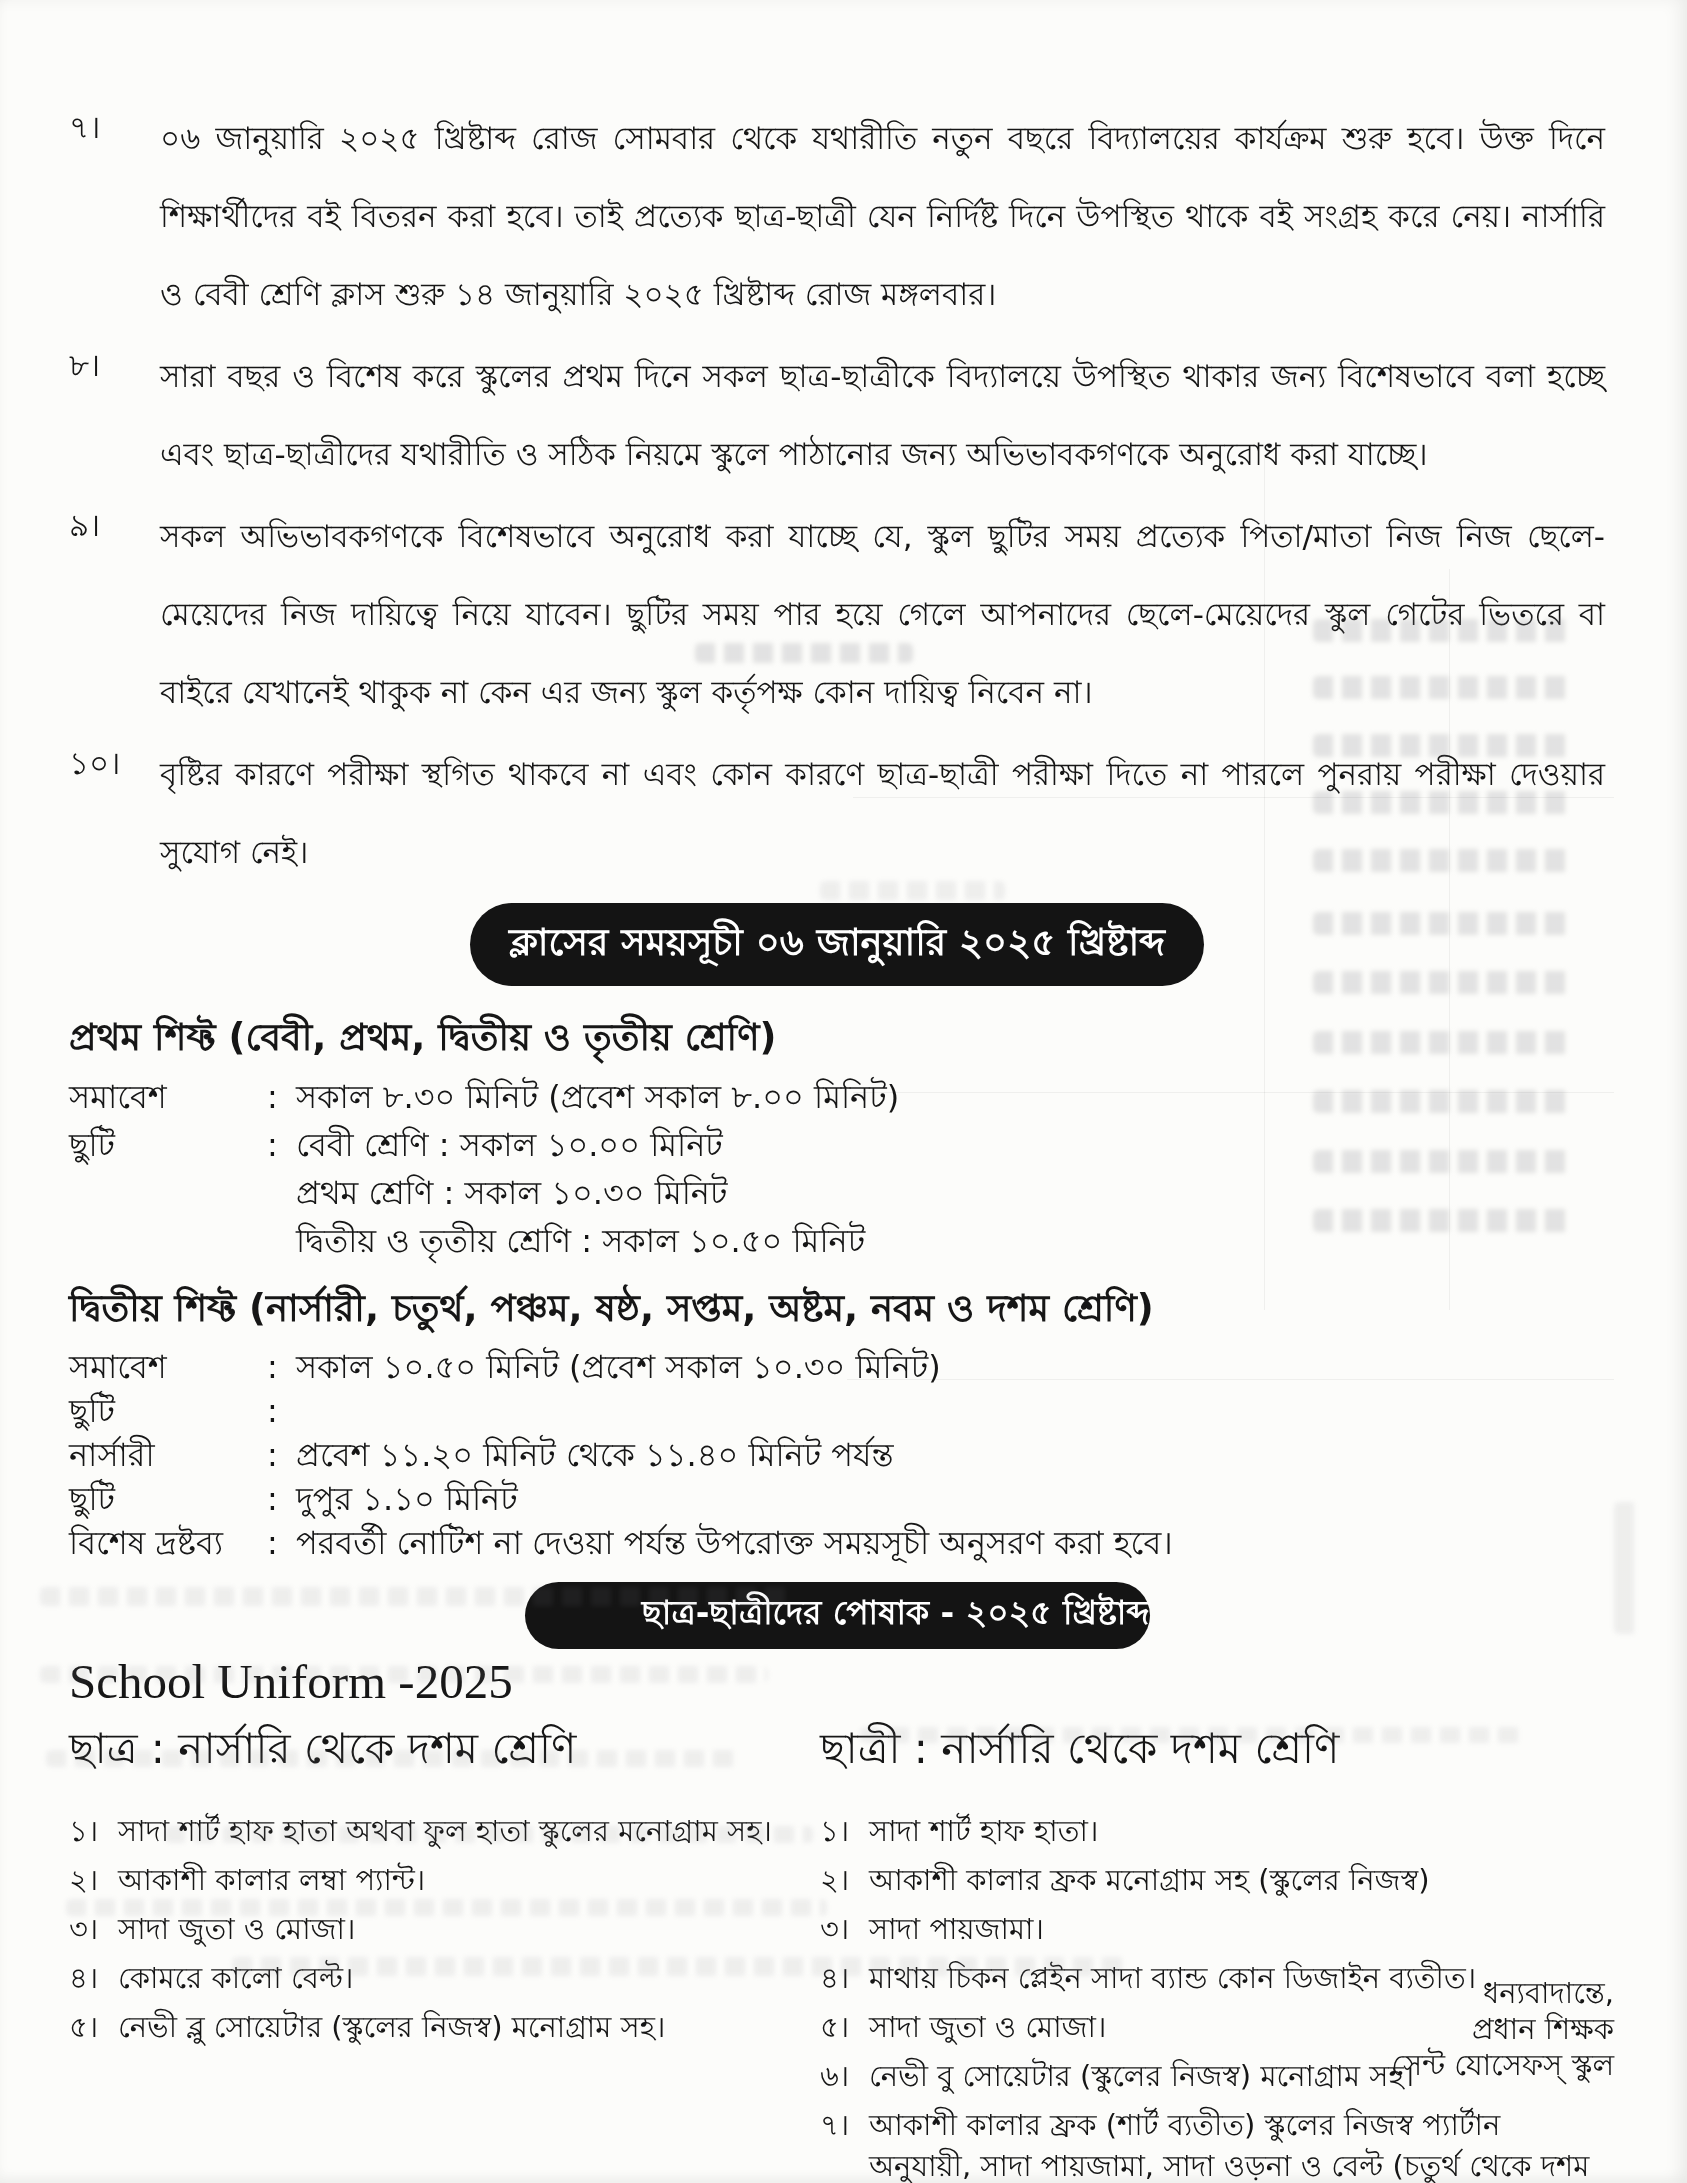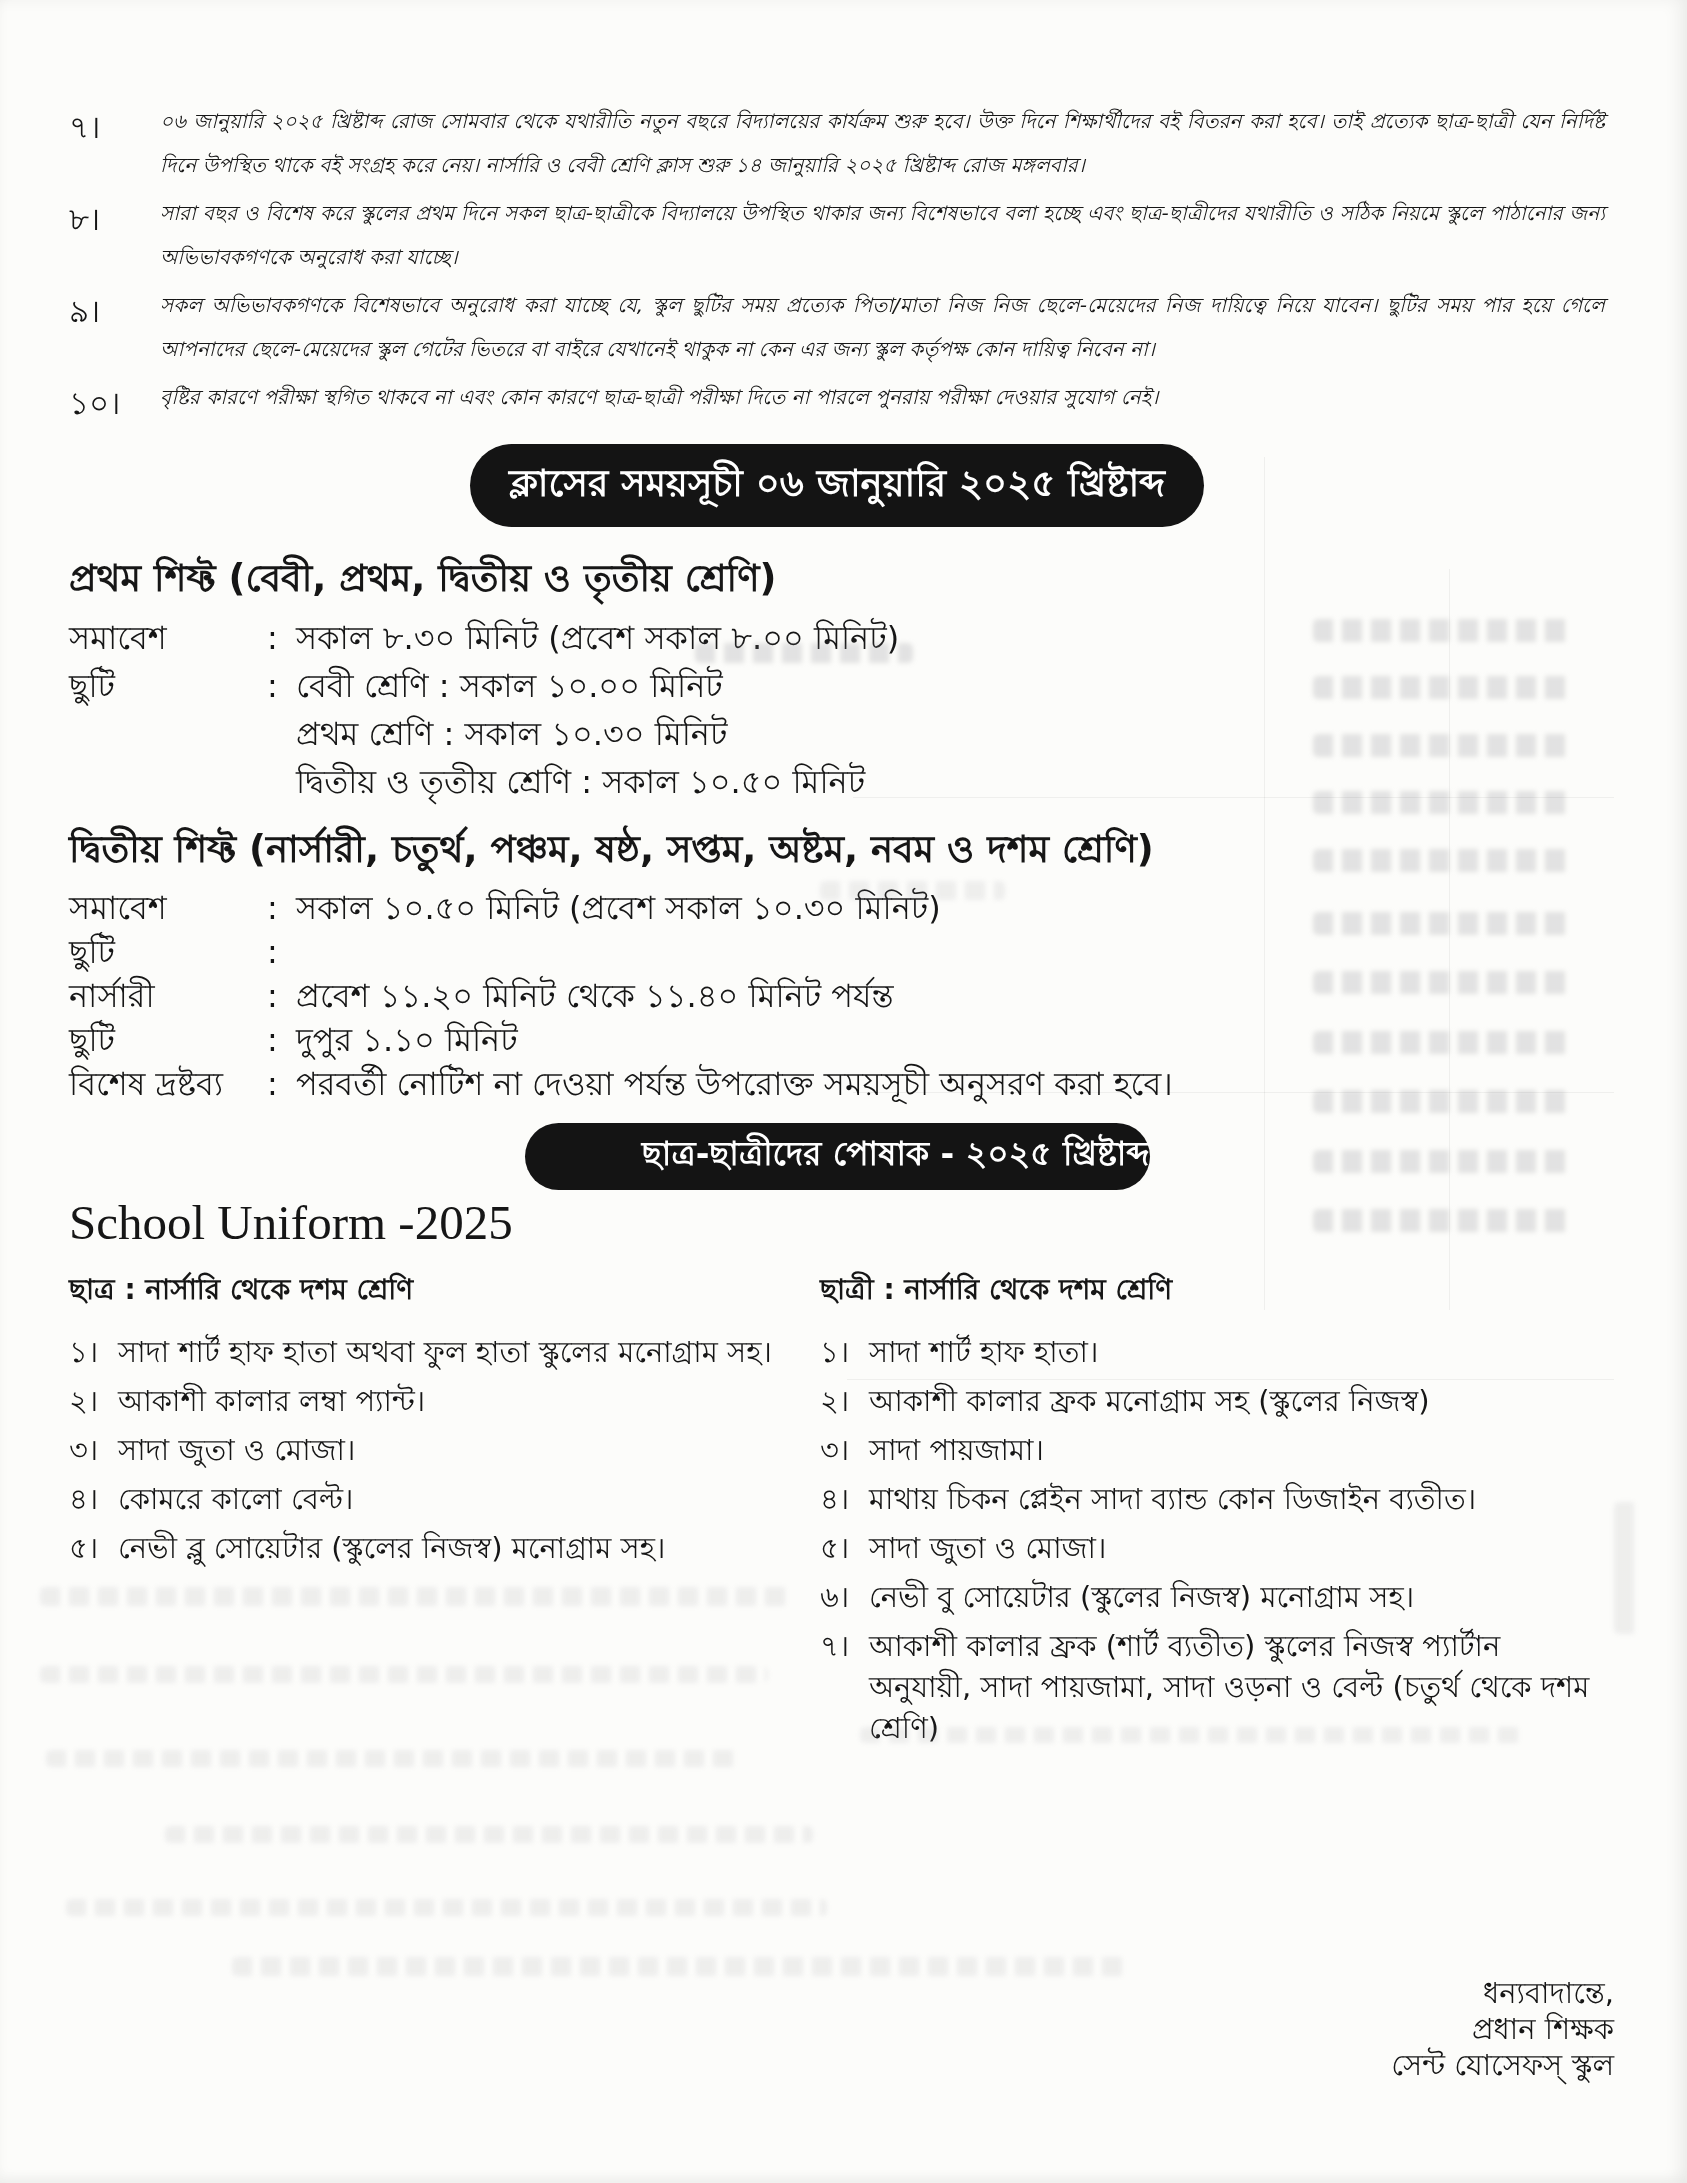--- a/index.html
+++ b/index.html
@@ -11,21 +11,21 @@
     font-family:"DejaVu Sans","Liberation Sans",sans-serif;
     color:#161616;
     box-shadow:inset -9.3px 0 14.6px rgba(0,0,0,0.05), inset 0 -6.6px 12px rgba(0,0,0,0.03);
   }
   .content{
     position:absolute;left:69px;top:99px;width:1536px;
   }
   
   .notice{display:flex;margin:0 0 4px 0;}
   .notice .num{flex:0 0 91px;font-size:31px;line-height:57px;}
-  .notice .txt{flex:1;font-size:20px;line-height:44px;text-align:justify;font-style:italic;}
+  .notice .txt{flex:1;font-size:31px;line-height:78px;text-align:justify;}
   
   .banner{
     background:#141414;color:#ffffff;
     border-radius:46px;
     display:flex;align-items:center;justify-content:center;
     margin:0 auto;
   }
   .banner-schedule{width:734px;height:83px;margin-top:12px;font-size:37px;font-weight:bold;}
   .banner-uniform{width:625px;height:67px;margin-top:17px;font-size:33px;font-weight:bold;justify-content:flex-end;}
   
@@ -35,21 +35,21 @@
   .sched2 .sched-row{line-height:44px;}
   .sched-row .colon{text-align:left;}
   
   .uniform-title{
     font-family:"Liberation Serif","DejaVu Serif",serif;
     font-size:49px;line-height:56px;margin-top:5.3px;
   }
   .columns{display:flex;margin-top:17px;}
   .col-left{flex:0 0 751px;}
   .col-right{flex:1;}
-  .col-heading{font-size:28px;font-weight:bold;line-height:44px;margin-bottom:20px;}
+  .col-heading{font-size:42px;font-weight:normal;line-height:44px;margin-bottom:40px;}
   .u-item{display:flex;font-size:29px;line-height:41px;margin-bottom:8px;}
   .u-item .no{flex:0 0 49px;}
   .u-item .itxt{flex:1;}
   
   .signature{
     position:absolute;left:1138px;top:1975px;width:476px;
     text-align:right;font-size:29px;line-height:36px;
   }
   
   .ghost{

